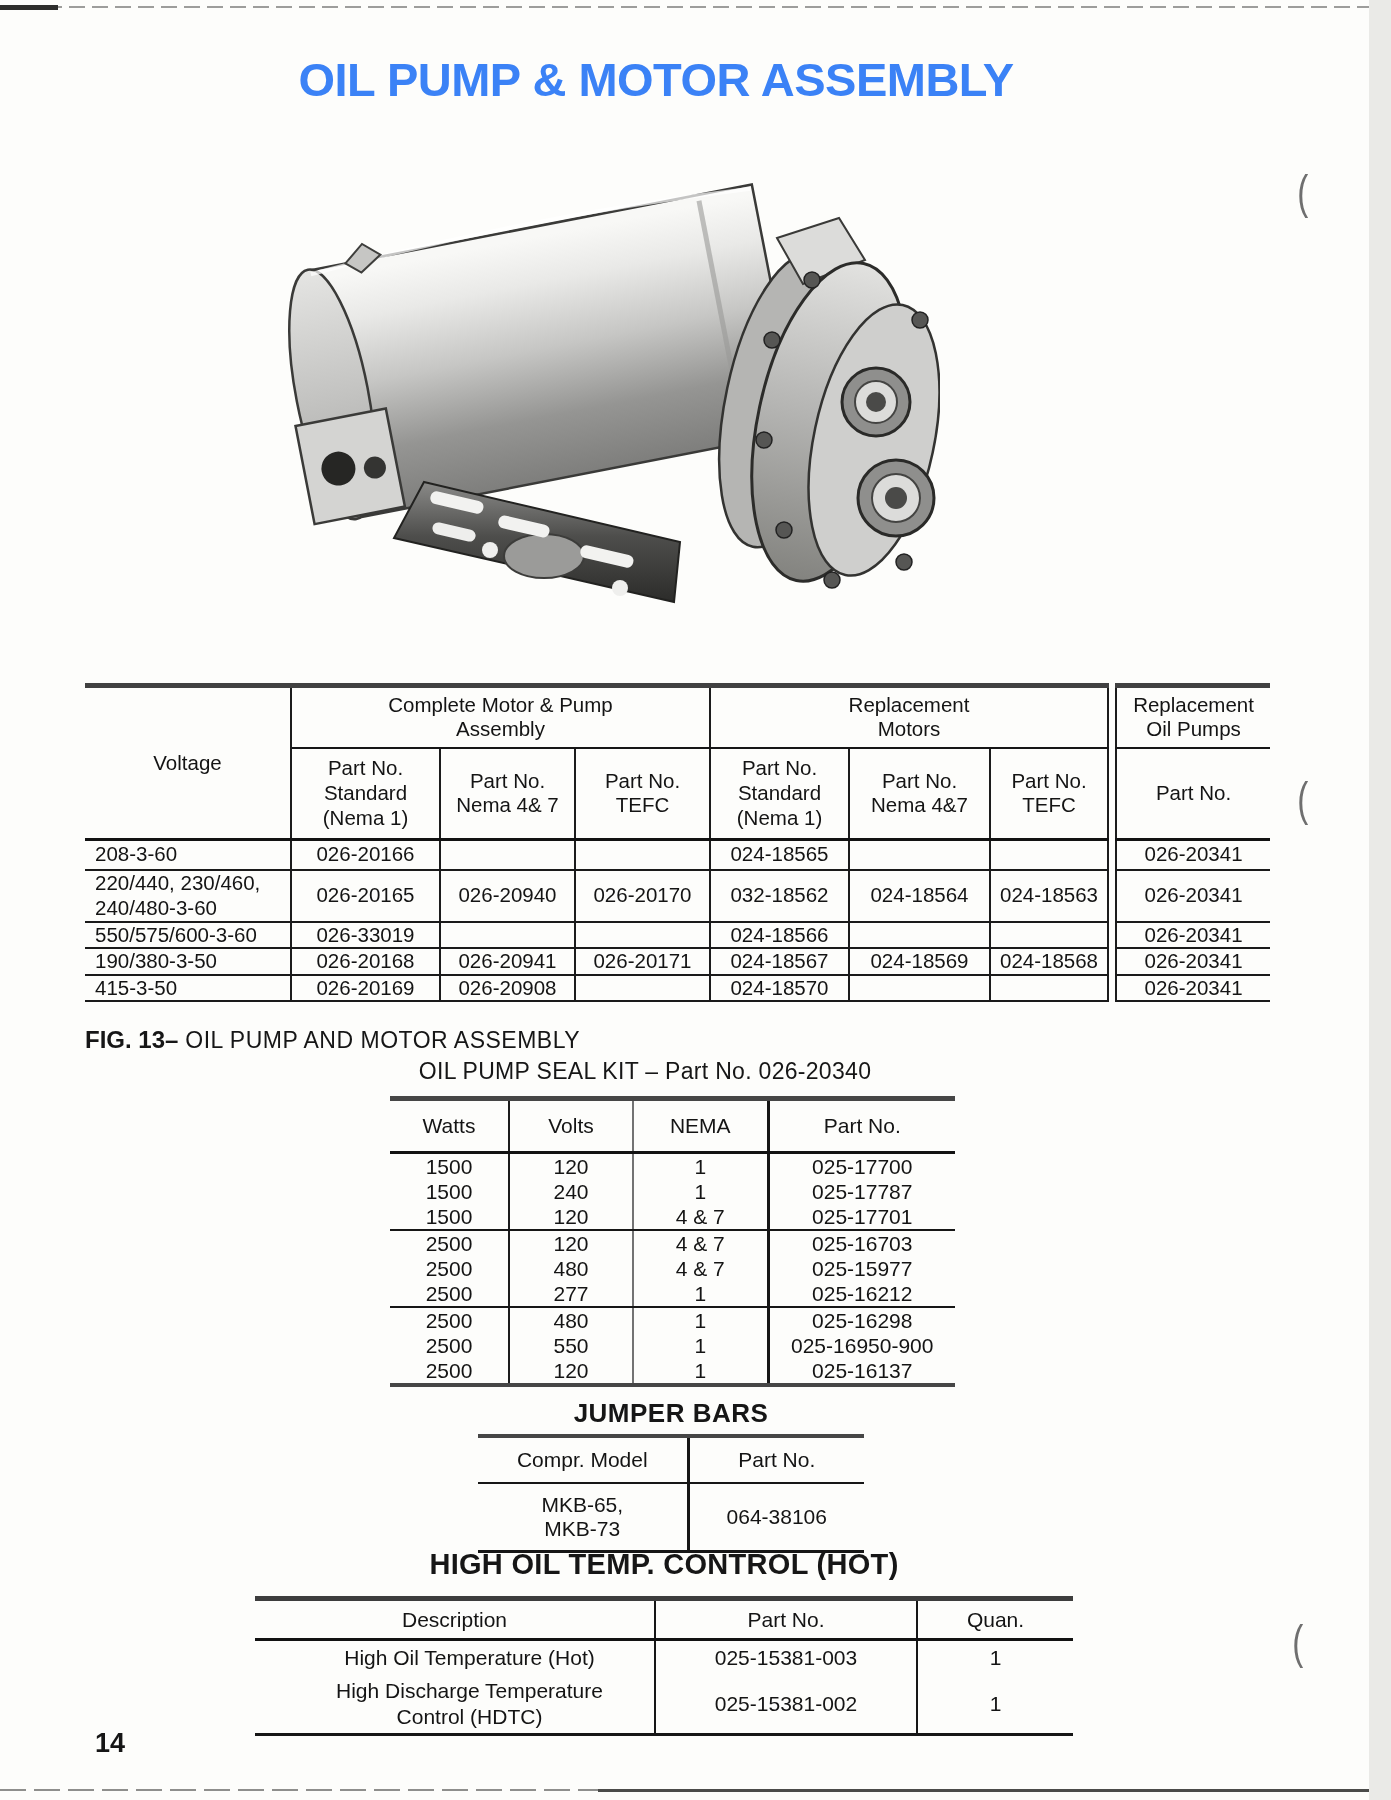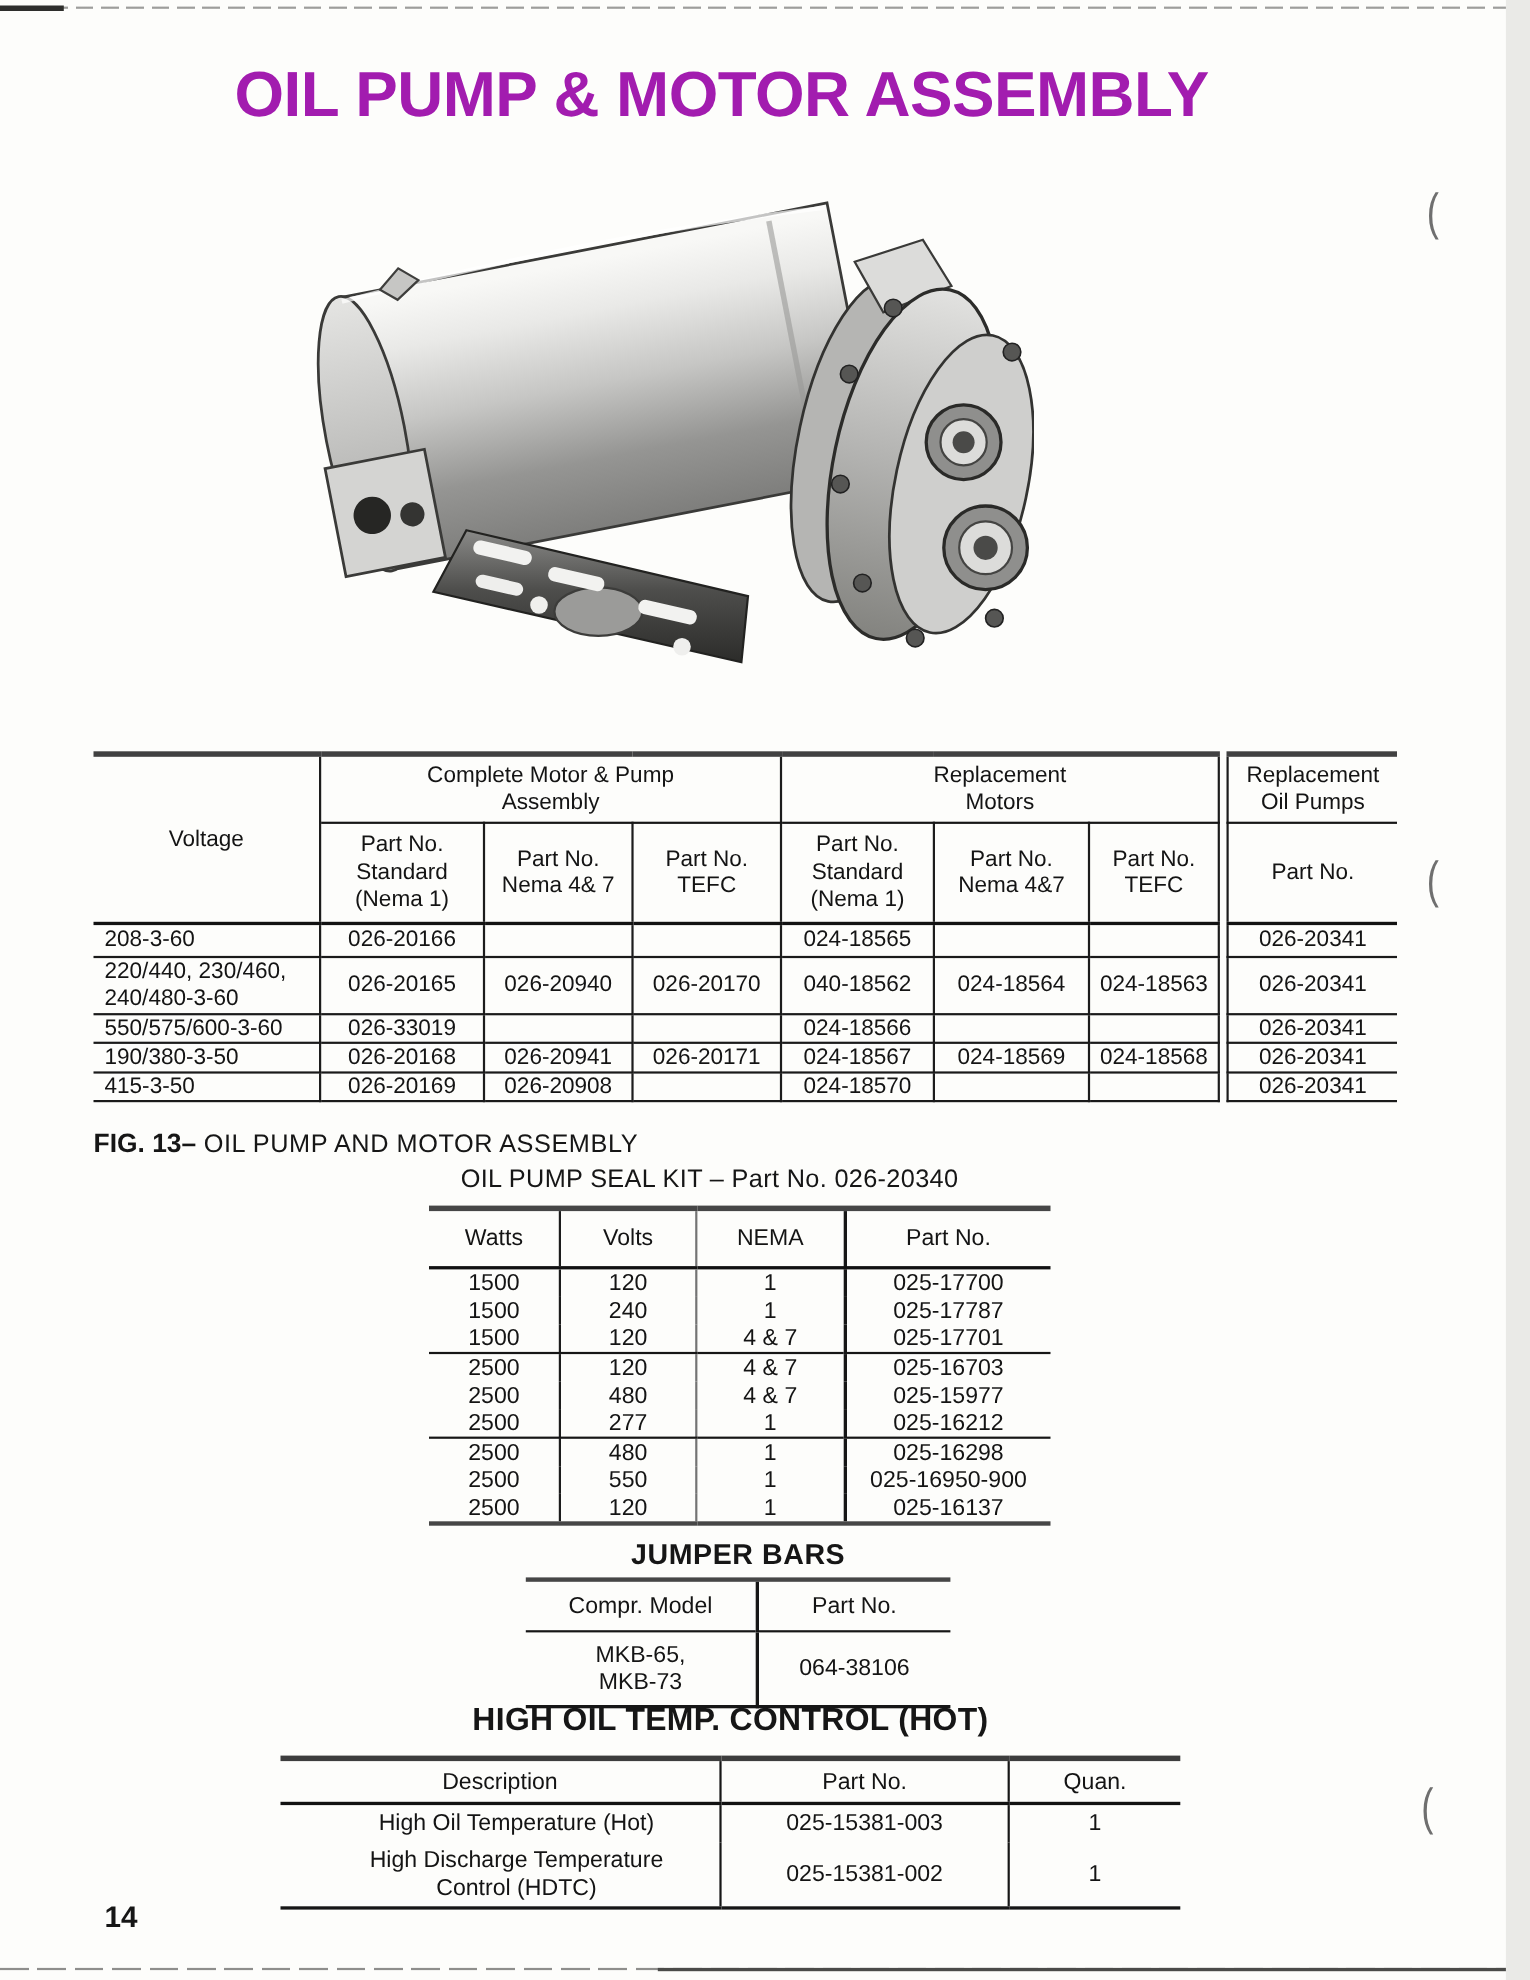--- a/index.html
+++ b/index.html
@@ -13,21 +13,21 @@
     background:repeating-linear-gradient(90deg,#9d9d9b 0 16px,transparent 16px 23px);}
   #edge-top-dark{left:0;top:5px;width:58px;height:5px;background:#2e2e2c;}
   #edge-bottom{left:0;top:1789px;width:1391px;height:2px;
     background:repeating-linear-gradient(90deg,#8e8e8c 0 26px,transparent 26px 34px);}
   #edge-bottom-dark{left:598px;top:1789px;width:793px;height:3px;background:#4b4b49;}
   #edge-right{left:1369px;top:0;width:22px;height:1800px;background:#eaeae7;}
   .binding-mark{font-size:46px;color:#6f6f6f;transform:scaleX(.72);font-weight:400;}
 
   
   #page-title{left:656px;top:52px;transform:translateX(-50%);
-    font-size:58px;font-weight:700;letter-spacing:-.5px;white-space:nowrap;color:#a21caf;}
+    font-size:47px;font-weight:700;letter-spacing:-.5px;white-space:nowrap;color:#3b82f6;}
 
   
   #photo{left:272px;top:110px;width:668px;height:500px;}
 
   
   table{border-collapse:collapse;table-layout:fixed;color:#141414;}
   td,th{padding:0;font-weight:400;vertical-align:middle;text-align:center;overflow:hidden;}
 
   
   #main-table-wrap{left:85px;top:683px;width:1185px;}
@@ -224,21 +224,21 @@
       <td class="vr data"></td>
       <td class="vr data"></td>
       <td class="vl data">026-20341</td>
     </tr>
     <tr class="r2">
       <td class="vr data volt pre">220/440, 230/460,
 240/480-3-60</td>
       <td class="vr data">026-20165</td>
       <td class="vr data">026-20940</td>
       <td class="vr data">026-20170</td>
-      <td class="vr data">040-18562</td>
+      <td class="vr data">032-18562</td>
       <td class="vr data">024-18564</td>
       <td class="vr data">024-18563</td>
       <td class="vl data">026-20341</td>
     </tr>
     <tr class="r3">
       <td class="vr data volt">550/575/600-3-60</td>
       <td class="vr data">026-33019</td>
       <td class="vr data"></td>
       <td class="vr data"></td>
       <td class="vr data">024-18566</td>

